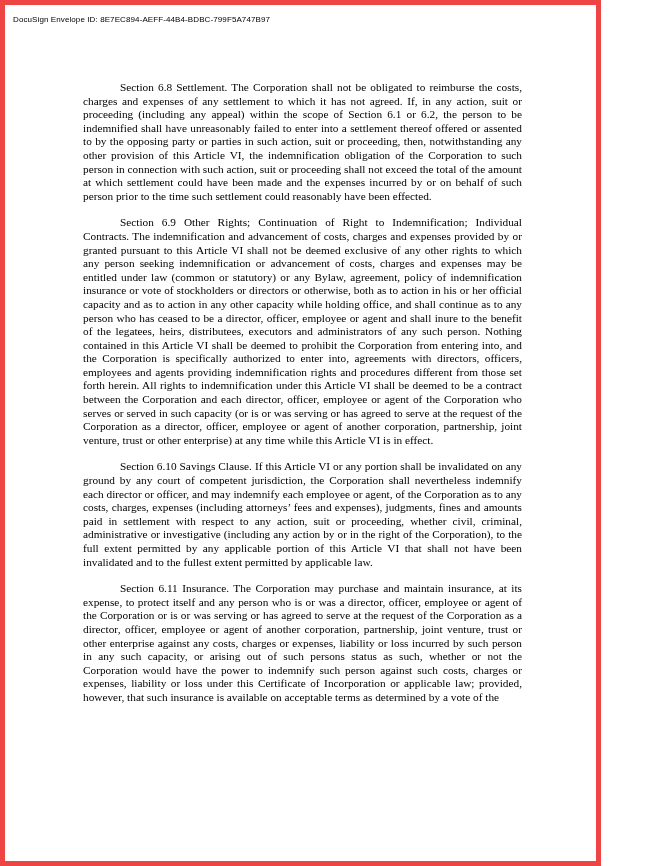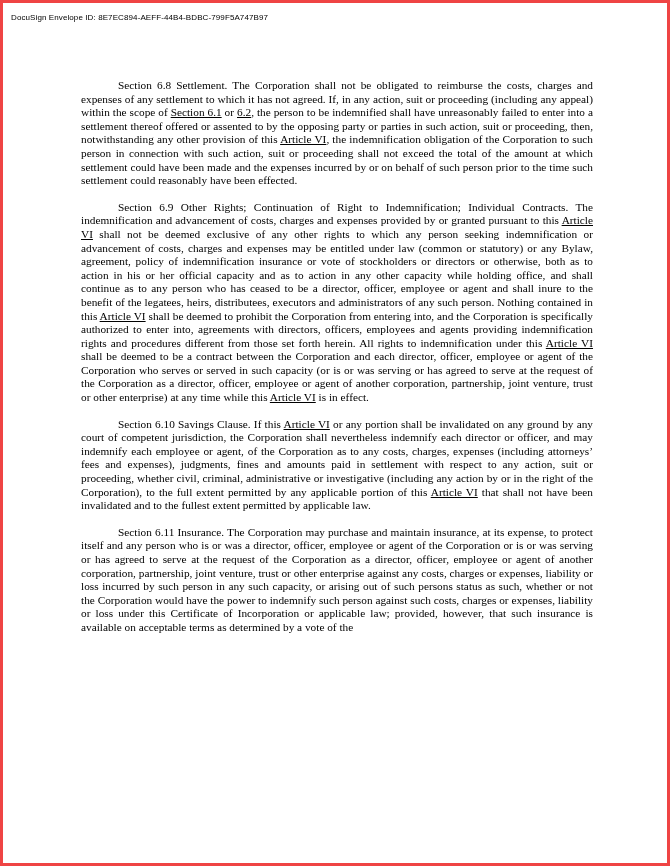--- a/index.html
+++ b/index.html
@@ -3,25 +3,25 @@
 <meta charset="utf-8">
 <style>
   html, body {
     margin: 0;
     padding: 0;
     background: #ffffff;
     font-family: "Liberation Serif", serif;
   }
   .page {
     position: relative;
-    width: 670px;
+    width: 601px;
     height: 866px;
     box-sizing: border-box;
     background: #ffffff;
-    border: 3px solid #ef4444;
+    border: 5px solid #ef4444;
     overflow: hidden;
     color: #000000;
   }
   .envelope-header {
     position: absolute;
     top: 10px;
     left: 8px;
     font-family: "Liberation Sans", sans-serif;
     font-size: 8px;
     letter-spacing: 0.1px;
@@ -36,21 +36,21 @@
     font-size: 11.3px;
     line-height: 13.6px;
     text-align: justify;
     color: #000000;
   }
   .doc-body p.para {
     margin: 0 0 13px 0;
     text-indent: 37px;
   }
   .bold { font-weight: normal; }
-  .underline { text-decoration: underline; }
+  .underline { }
 </style>
 </head>
 <body>
 
 <div class="page">
   <div class="envelope-header">DocuSign Envelope ID: 8E7EC894-AEFF-44B4-BDBC-799F5A747B97</div>
   <div class="doc-body">
       <p class="para"><span class="bold">Section 6.8 Settlement.</span><span> The Corporation shall not be obligated to reimburse the costs, charges and expenses of any settlement to which it has not agreed. If, in any action, suit or proceeding (including any appeal) within the scope of </span><span class="underline">Section 6.1</span><span> or </span><span class="underline">6.2</span><span>, the person to be indemnified shall have unreasonably failed to enter into a settlement thereof offered or assented to by the opposing party or parties in such action, suit or proceeding, then, notwithstanding any other provision of this </span><span class="underline">Article VI</span><span>, the indemnification obligation of the Corporation to such person in connection with such action, suit or proceeding shall not exceed the total of the amount at which settlement could have been made and the expenses incurred by or on behalf of such person prior to the time such settlement could reasonably have been effected.</span></p>
       <p class="para"><span class="bold">Section 6.9 Other Rights; Continuation of Right to Indemnification; Individual Contracts.</span><span> The indemnification and advancement of costs, charges and expenses provided by or granted pursuant to this </span><span class="underline">Article VI</span><span> shall not be deemed exclusive of any other rights to which any person seeking indemnification or advancement of costs, charges and expenses may be entitled under law (common or statutory) or any Bylaw, agreement, policy of indemnification insurance or vote of stockholders or directors or otherwise, both as to action in his or her official capacity and as to action in any other capacity while holding office, and shall continue as to any person who has ceased to be a director, officer, employee or agent and shall inure to the benefit of the legatees, heirs, distributees, executors and administrators of any such person. Nothing contained in this </span><span class="underline">Article VI</span><span> shall be deemed to prohibit the Corporation from entering into, and the Corporation is specifically authorized to enter into, agreements with directors, officers, employees and agents providing indemnification rights and procedures different from those set forth herein. All rights to indemnification under this </span><span class="underline">Article VI</span><span> shall be deemed to be a contract between the Corporation and each director, officer, employee or agent of the Corporation who serves or served in such capacity (or is or was serving or has agreed to serve at the request of the Corporation as a director, officer, employee or agent of another corporation, partnership, joint venture, trust or other enterprise) at any time while this </span><span class="underline">Article VI</span><span> is in effect.</span></p>
       <p class="para"><span class="bold">Section 6.10 Savings Clause.</span><span> If this </span><span class="underline">Article VI</span><span> or any portion shall be invalidated on any ground by any court of competent jurisdiction, the Corporation shall nevertheless indemnify each director or officer, and may indemnify each employee or agent, of the Corporation as to any costs, charges, expenses (including attorneys’ fees and expenses), judgments, fines and amounts paid in settlement with respect to any action, suit or proceeding, whether civil, criminal, administrative or investigative (including any action by or in the right of the Corporation), to the full extent permitted by any applicable portion of this </span><span class="underline">Article VI</span><span> that shall not have been invalidated and to the fullest extent permitted by applicable law.</span></p>

